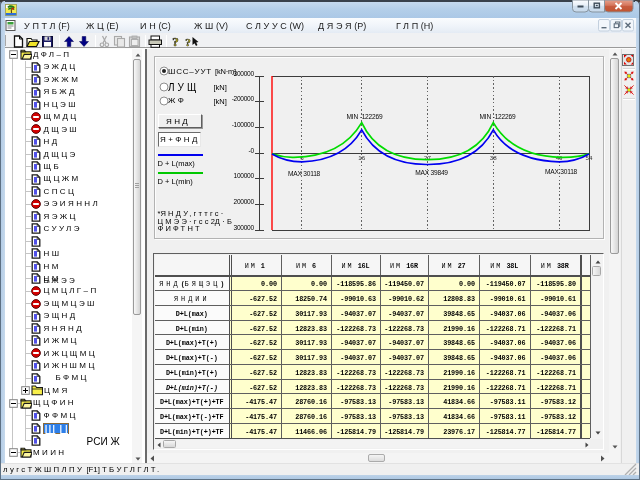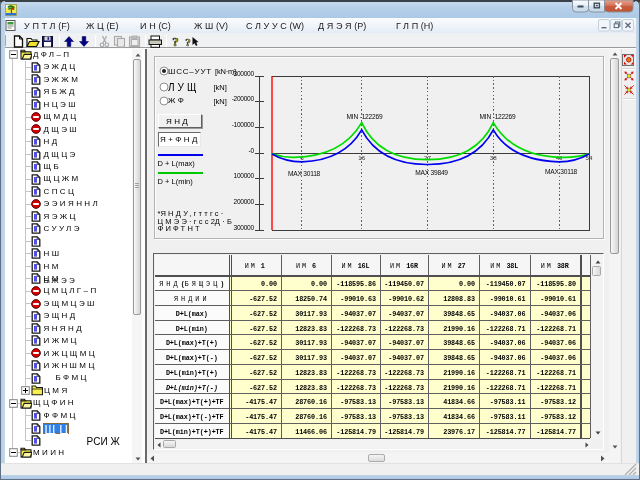--- a/index.html
+++ b/index.html
@@ -645,19 +645,20 @@
         <path d="M5.9 4.1 L8.8 3.3 L6.7 1.2 Z"></path>
         <path d="M4.1 5.9 L1.2 6.7 L3.3 8.8 Z"></path>
         <path d="M5.9 5.9 L8.8 6.7 L6.7 8.8 Z"></path>
       </g>
       <g stroke="#dd1111" stroke-width="0.9">
         <path d="M0.4 0.4 L2.4 2.4 M9.6 0.4 L7.6 2.4 M0.4 9.6 L2.4 7.6 M9.6 9.6 L7.6 7.6"></path>
       </g>
     </svg>
 <div class="ab" style="left:622.5px;top:97.5px;width:12px;height:1px;background:#d8d8d8;box-shadow:0 1px 0 #fff;"></div>
 <div class="ab" style="left:1px;top:463px;width:638px;height:11.5px;background:#f0f0f0;border-top:1px solid #e2e2e2;"></div>
+<div class="ab" style="left:3px;top:465.3px;white-space:nowrap;font-size:7.8px;color:#000;"><b class="j">лугсТЖШПЛПУ</b>&nbsp;[F1]&nbsp;<b class="j">ТБУГЛГЛТ.</b></div>
 <svg class="ab" style="left:624px;top:463px" width="13" height="12" viewBox="0 0 13 12">
       <g stroke="#b0b0b0" stroke-width="1.3">
         <path d="M12 1 L1 12"></path>
         <path d="M12 5 L5 12"></path>
         <path d="M12 9 L9 12"></path>
       </g>
     </svg>
 </div>
 </body></html>

